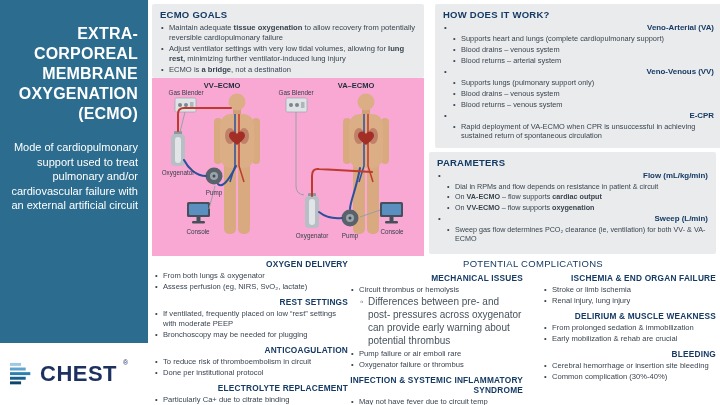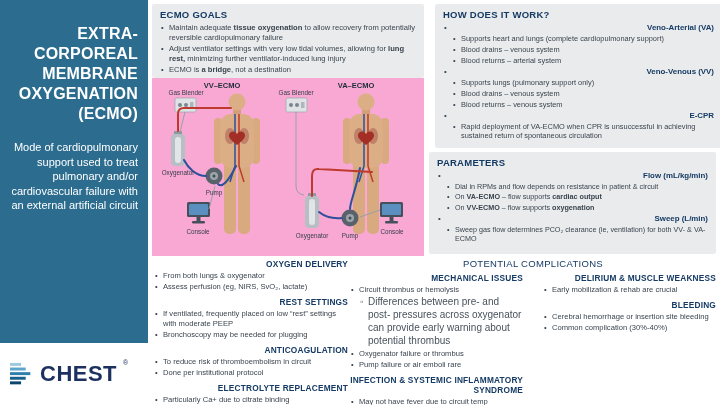--- a/index.html
+++ b/index.html
@@ -267,36 +267,44 @@
       <div class="comp-col">
         <div class="comp-section">
           <h3 class="care-title">MECHANICAL ISSUES</h3>
           <ul class="blist">
             <li>Circuit thrombus or hemolysis</li>
           </ul>
           <ul class="blist slist">
             <li>Differences between pre- and post- pressures across oxygenator can provide early warning about potential thrombus</li>
           </ul>
           <ul class="blist">
+            <li>Pump failure or air emboli rare</li>
             <li>Oxygenator failure or thrombus</li>
-            <li>Pump failure or air emboli rare</li>
           </ul>
         </div>
         <div class="comp-section">
           <h3 class="care-title">INFECTION &amp; SYSTEMIC INFLAMMATORY SYNDROME</h3>
           <ul class="blist">
             <li>May not have fever due to circuit temp regulation</li>
           </ul>
         </div>
       </div>
 
       <div class="comp-col">
         <div class="comp-section">
+          <h3 class="care-title">ISCHEMIA &amp; END ORGAN FAILURE</h3>
+          <ul class="blist">
+            <li>Stroke or limb ischemia</li>
+            <li>Renal injury, lung injury</li>
+          </ul>
+        </div>
+        <div class="comp-section">
           <h3 class="care-title">DELIRIUM &amp; MUSCLE WEAKNESS</h3>
           <ul class="blist">
+            <li>From prolonged sedation &amp; immobilization</li>
             <li>Early mobilization &amp; rehab are crucial</li>
           </ul>
         </div>
         <div class="comp-section">
           <h3 class="care-title">BLEEDING</h3>
           <ul class="blist">
             <li>Cerebral hemorrhage or insertion site bleeding</li>
             <li>Common complication (30%-40%)</li>
           </ul>
         </div>

